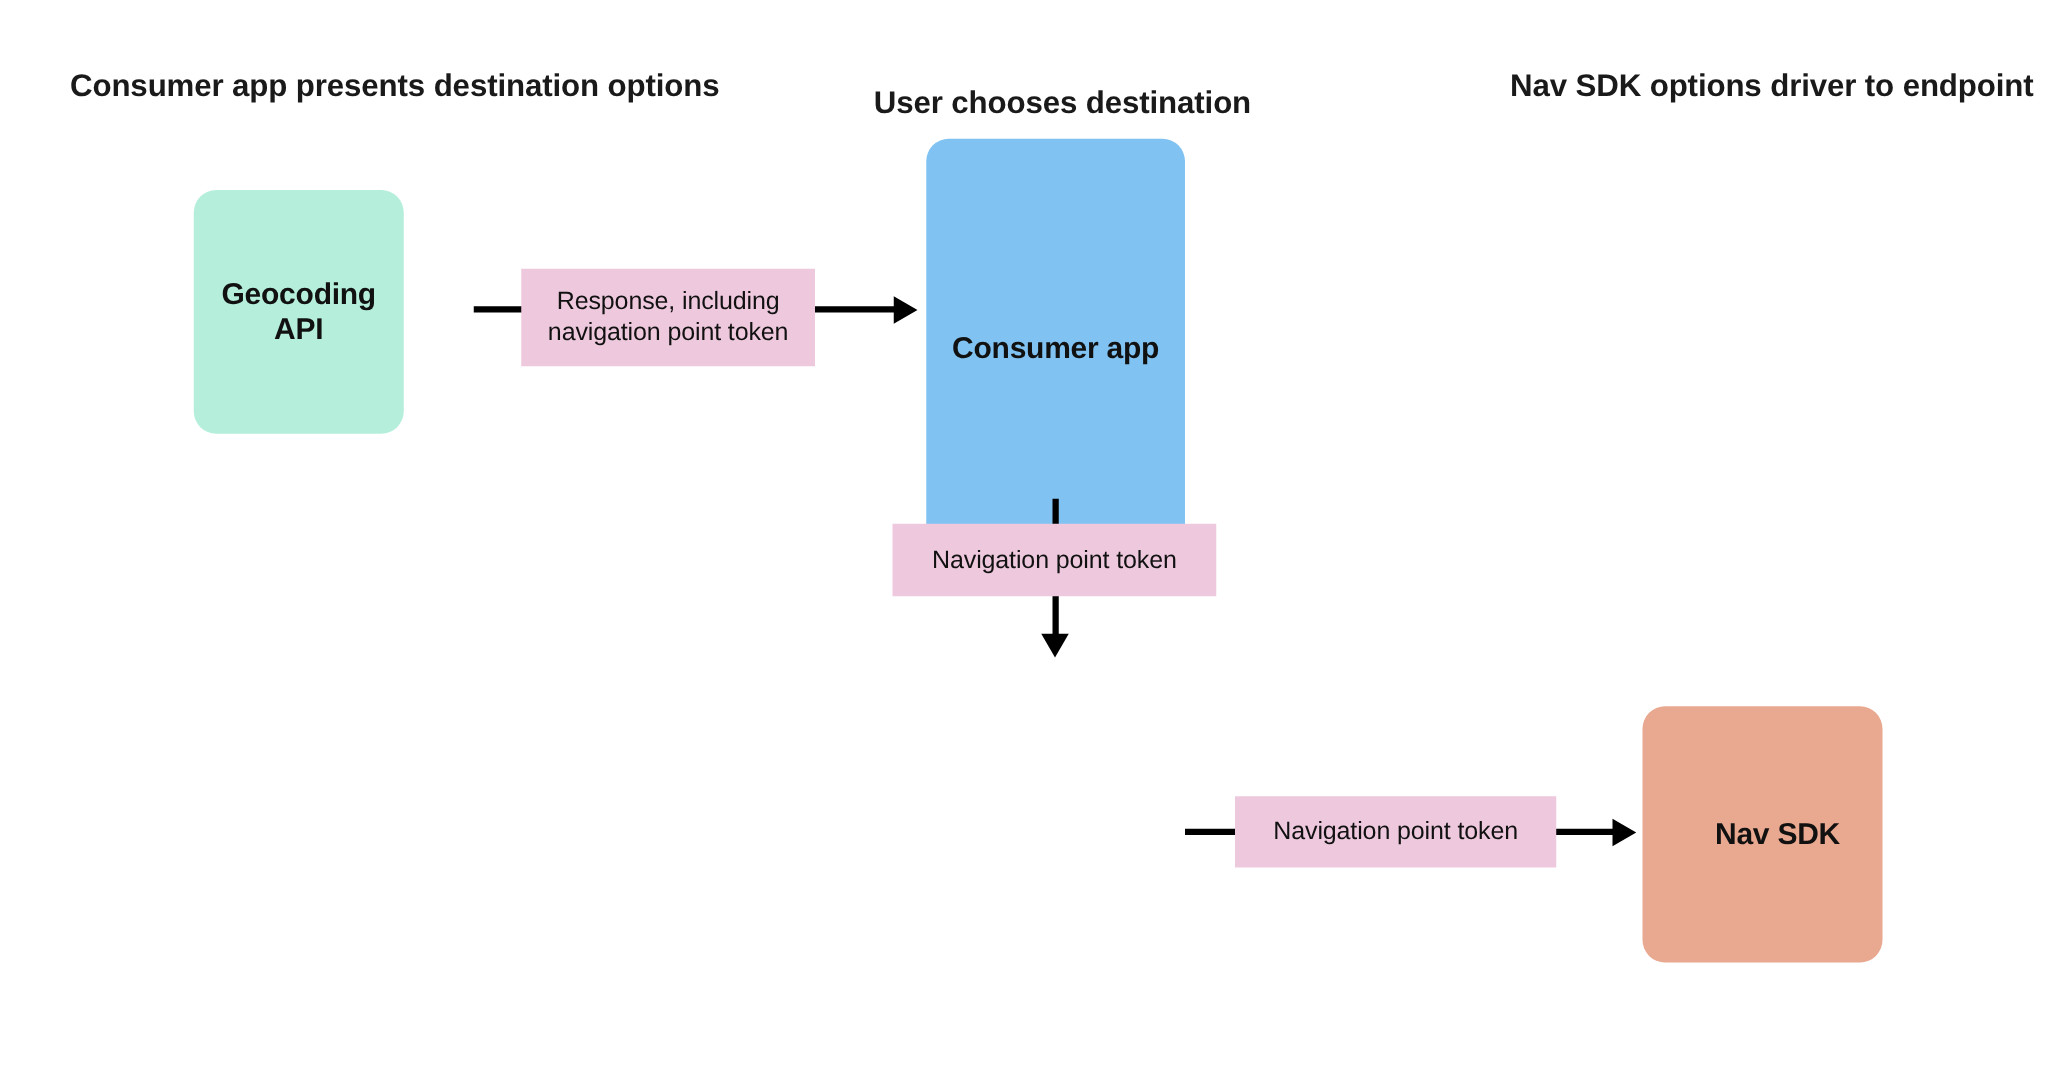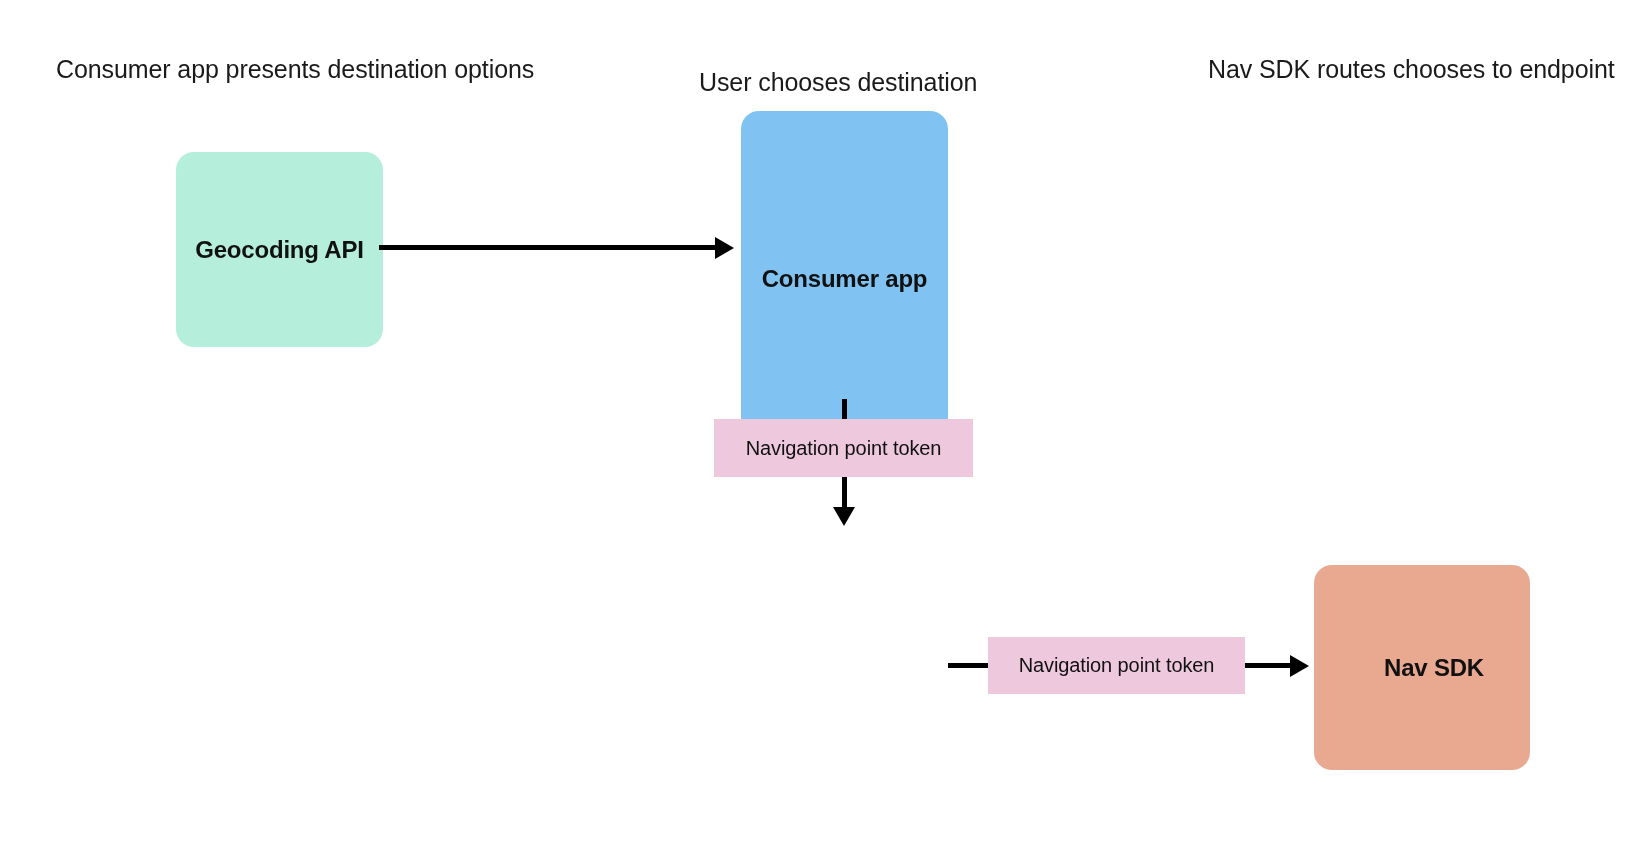--- a/index.html
+++ b/index.html
@@ -19,21 +19,21 @@
     overflow: hidden;
   }
 
   
   .col-header {
     position: absolute;
     font-size: 25px;
     line-height: 30px;
     color: #1a1a1a;
     white-space: nowrap;
-    font-weight: 400;
+    font-weight: 700;
     letter-spacing: -0.1px;
   }
   #header-consumer { left: 56px;  top: 54px; }
   #header-user     { left: 699px; top: 54px; margin-top: 13px; }
   #header-navsdk   { left: 1208px; top: 54px; }
 
   
   .node {
     position: absolute;
     border-radius: 18px;
@@ -44,37 +44,37 @@
   }
   .node-label {
     font-size: 24px;
     font-weight: 700;
     color: #111111;
     text-align: center;
     letter-spacing: -0.2px;
   }
 
   #node-geocoding {
-    left: 176px;  top: 152px;
-    width: 207px; height: 195px;
+    left: 155px;  top: 152px;
+    width: 168px; height: 195px;
     background: #b5efdc;
   }
   #node-consumer {
     left: 741px;  top: 111px;
     width: 207px; height: 336px;
     background: #80c3f2;
   }
   #node-driver {
     left: 741px;  top: 527px;
     width: 207px; height: 291px;
     background: #80c3f2;
   }
   #node-navsdk {
     left: 1314px; top: 565px;
-    width: 216px; height: 205px;
+    width: 192px; height: 205px;
     background: #e9a890;
     padding-left: 24px;
   }
 
   
   .edge-label {
     position: absolute;
     background: #eec9dd;
     display: flex;
     align-items: center;
@@ -144,21 +144,21 @@
 </style>
 </head>
 <body>
 
 <div id="canvas">
 
   <div class="col-header" id="header-consumer">Consumer app presents destination options</div>
 
   <div class="col-header" id="header-user">User chooses destination</div>
 
-  <div class="col-header" id="header-navsdk">Nav SDK routes chooses to endpoint</div>
+  <div class="col-header" id="header-navsdk">Nav SDK options driver to endpoint</div>
 
   <div class="connector h-line" id="conn-geo-consumer"></div>
   <div class="arrowhead-right" id="arrow-geo-consumer"></div>
 
   <div class="connector v-line" id="conn-consumer-driver"></div>
   <div class="arrowhead-down" id="arrow-consumer-driver"></div>
 
   <div class="connector h-line" id="conn-driver-navsdk"></div>
   <div class="arrowhead-right" id="arrow-driver-navsdk"></div>
 
@@ -168,20 +168,23 @@
 
   <div class="node" id="node-consumer">
     <span class="node-label">Consumer app</span>
   </div>
 
 
   <div class="node" id="node-navsdk">
     <span class="node-label">Nav SDK</span>
   </div>
 
+  <div class="edge-label" id="label-response">
+    <span>Response, including navigation point token</span>
+  </div>
 
   <div class="edge-label" id="label-navtoken-vertical">
     <span>Navigation point token</span>
   </div>
 
   <div class="edge-label" id="label-navtoken-horizontal">
     <span>Navigation point token</span>
   </div>
 
 </div>

